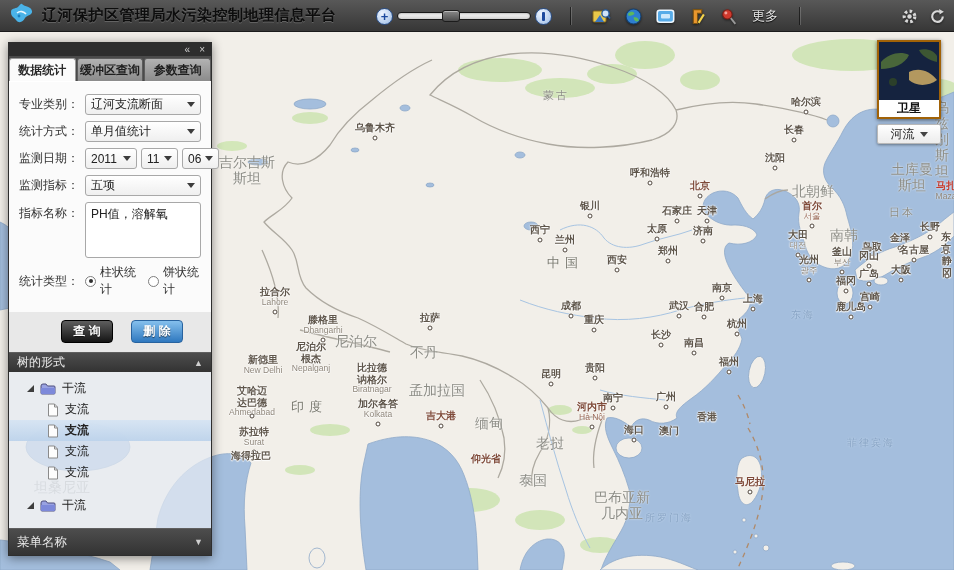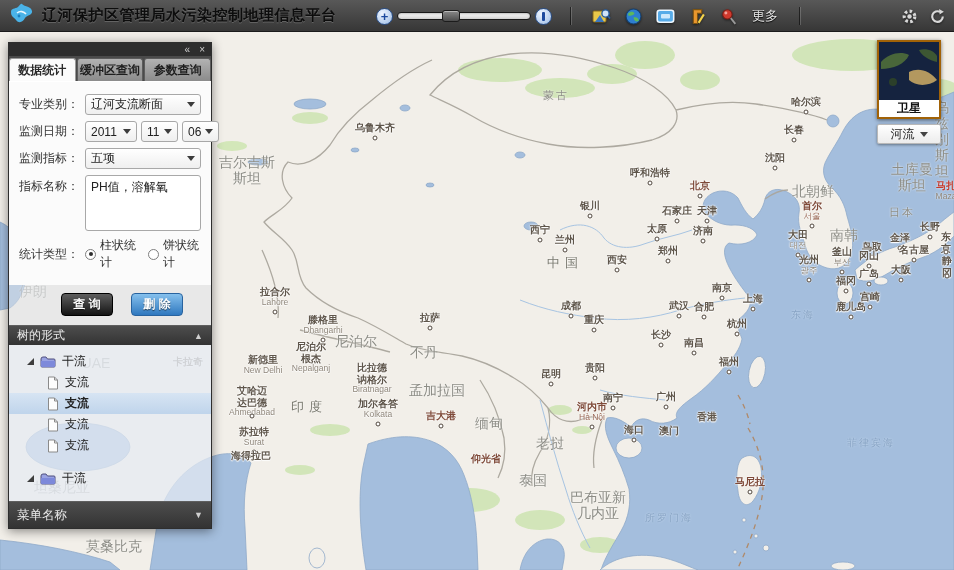--- a/index.html
+++ b/index.html
@@ -326,21 +326,21 @@
         <div class="map-label lbl-city" style="left: 846px; top: 281px;">福冈</div>
         <span class="city-dot" style="left: 846px; top: 291px;"></span>
         <div class="map-label lbl-city" style="left: 870px; top: 297px;">宫崎</div>
         <span class="city-dot" style="left: 870px; top: 307px;"></span>
         <div class="map-label lbl-city" style="left: 851px; top: 307px;">鹿儿岛</div>
         <span class="city-dot" style="left: 851px; top: 317px;"></span>
         <div class="map-label lbl-sea" style="left: 803px; top: 315px;">东海</div>
         <div class="map-label lbl-sea" style="left: 871px; top: 443px;">菲律宾海</div>
         <div class="map-label lbl-capital" style="left: 750px; top: 482px;">马尼拉</div>
         <span class="city-dot" style="left: 750px; top: 492px;"></span>
-        <div class="map-label lbl-country lbl-small" style="left: 598px; top: 505px;">巴布亚新
+        <div class="map-label lbl-country lbl-small" style="left: 622px; top: 505px;">巴布亚新
 几内亚</div>
         <div class="map-label lbl-sea" style="left: 669px; top: 518px;">所罗门海</div>
         <div class="map-label lbl-country lbl-small" style="left: 912px; top: 177px;">土库曼
 斯坦</div>
         <div class="map-label lbl-country lbl-small" style="left: 942px; top: 139px;">乌兹别
 斯坦</div>
         <div class="map-label lbl-red" style="left: 946px; top: 191px;">马扎<span class="sub">Maza</span></div>
         <div class="map-label lbl-country lbl-small" style="left: 114px; top: 546px;">莫桑比克</div>
         <div class="map-label lbl-country lbl-small lbl-faint" style="left: 62px; top: 487px;">坦桑尼亚</div>
         <div class="map-label lbl-country lbl-small lbl-faint" style="left: 33px; top: 291px;">伊朗</div>
@@ -436,20 +436,27 @@
         <div class="tab active">数据统计</div>
         <div class="tab">缓冲区查询</div>
         <div class="tab">参数查询</div>
       </div>
 
     <div class="form">
       <div class="frow">
         <span class="flabel">专业类别：</span>
         <div class="fselect">
           <span>辽河支流断面</span>
+            <span class="arr"></span>
+        </div>
+      </div>
+      <div class="frow">
+        <span class="flabel">统计方式：</span>
+        <div class="fselect">
+          <span>单月值统计</span>
             <span class="arr"></span>
         </div>
       </div>
       <div class="frow">
         <span class="flabel">监测日期：</span>
         <div class="fselect dsel w-year">
           <span>2011</span>
             <span class="arr"></span>
         </div>
         <div class="fselect dsel w-mon">

